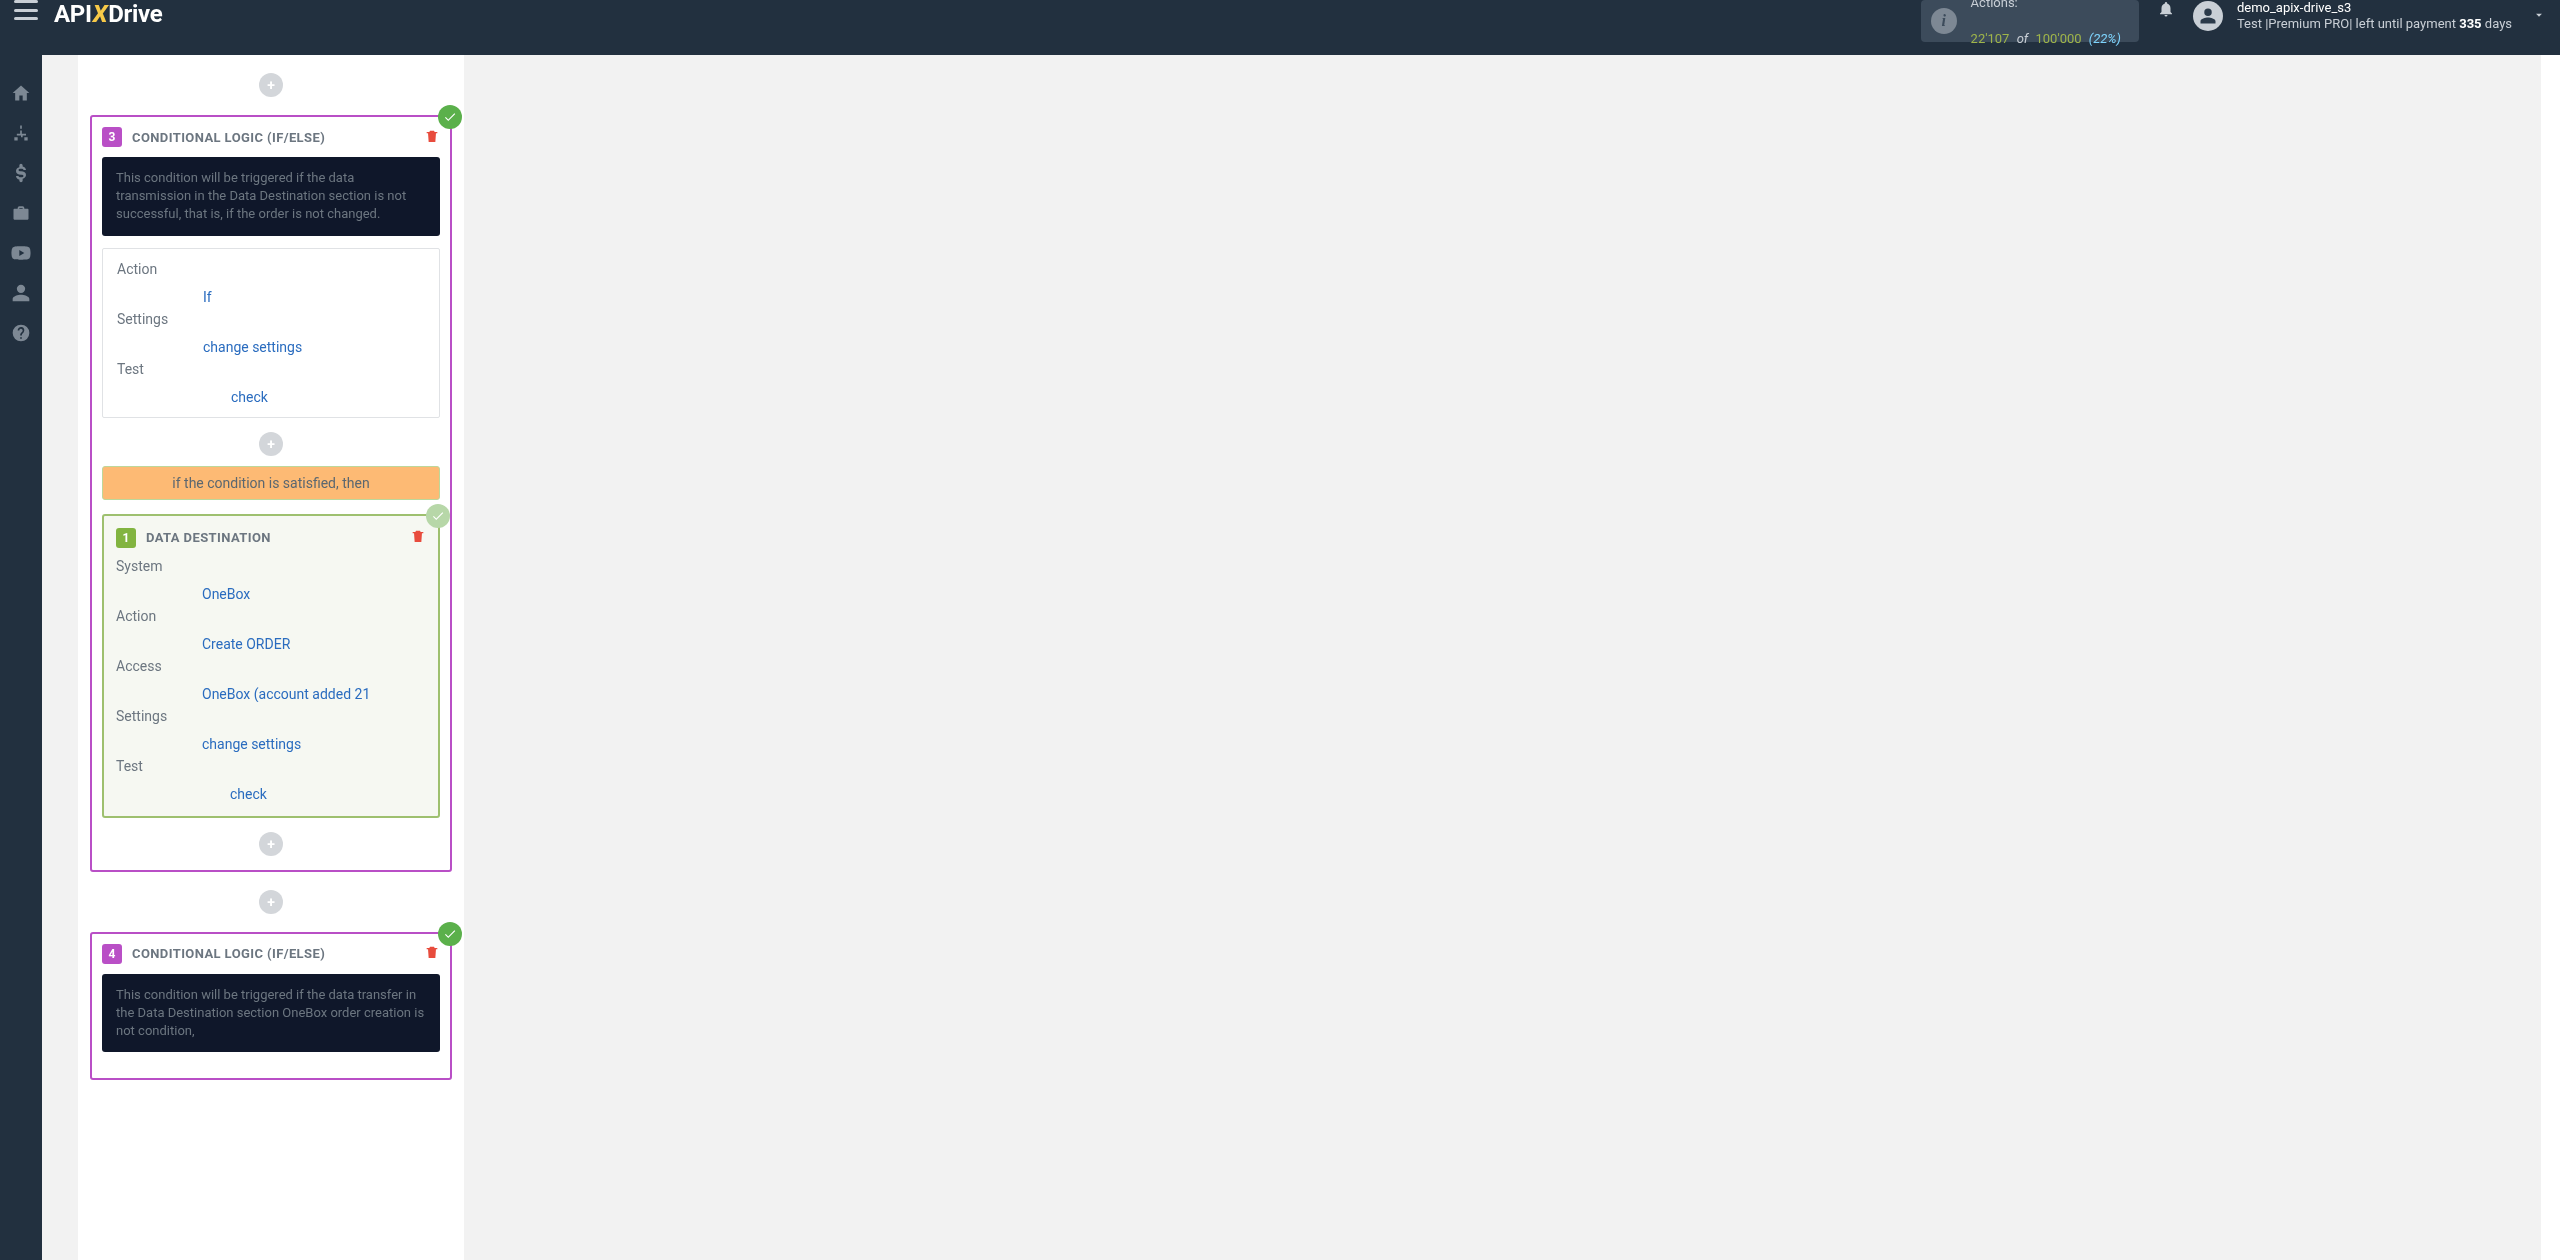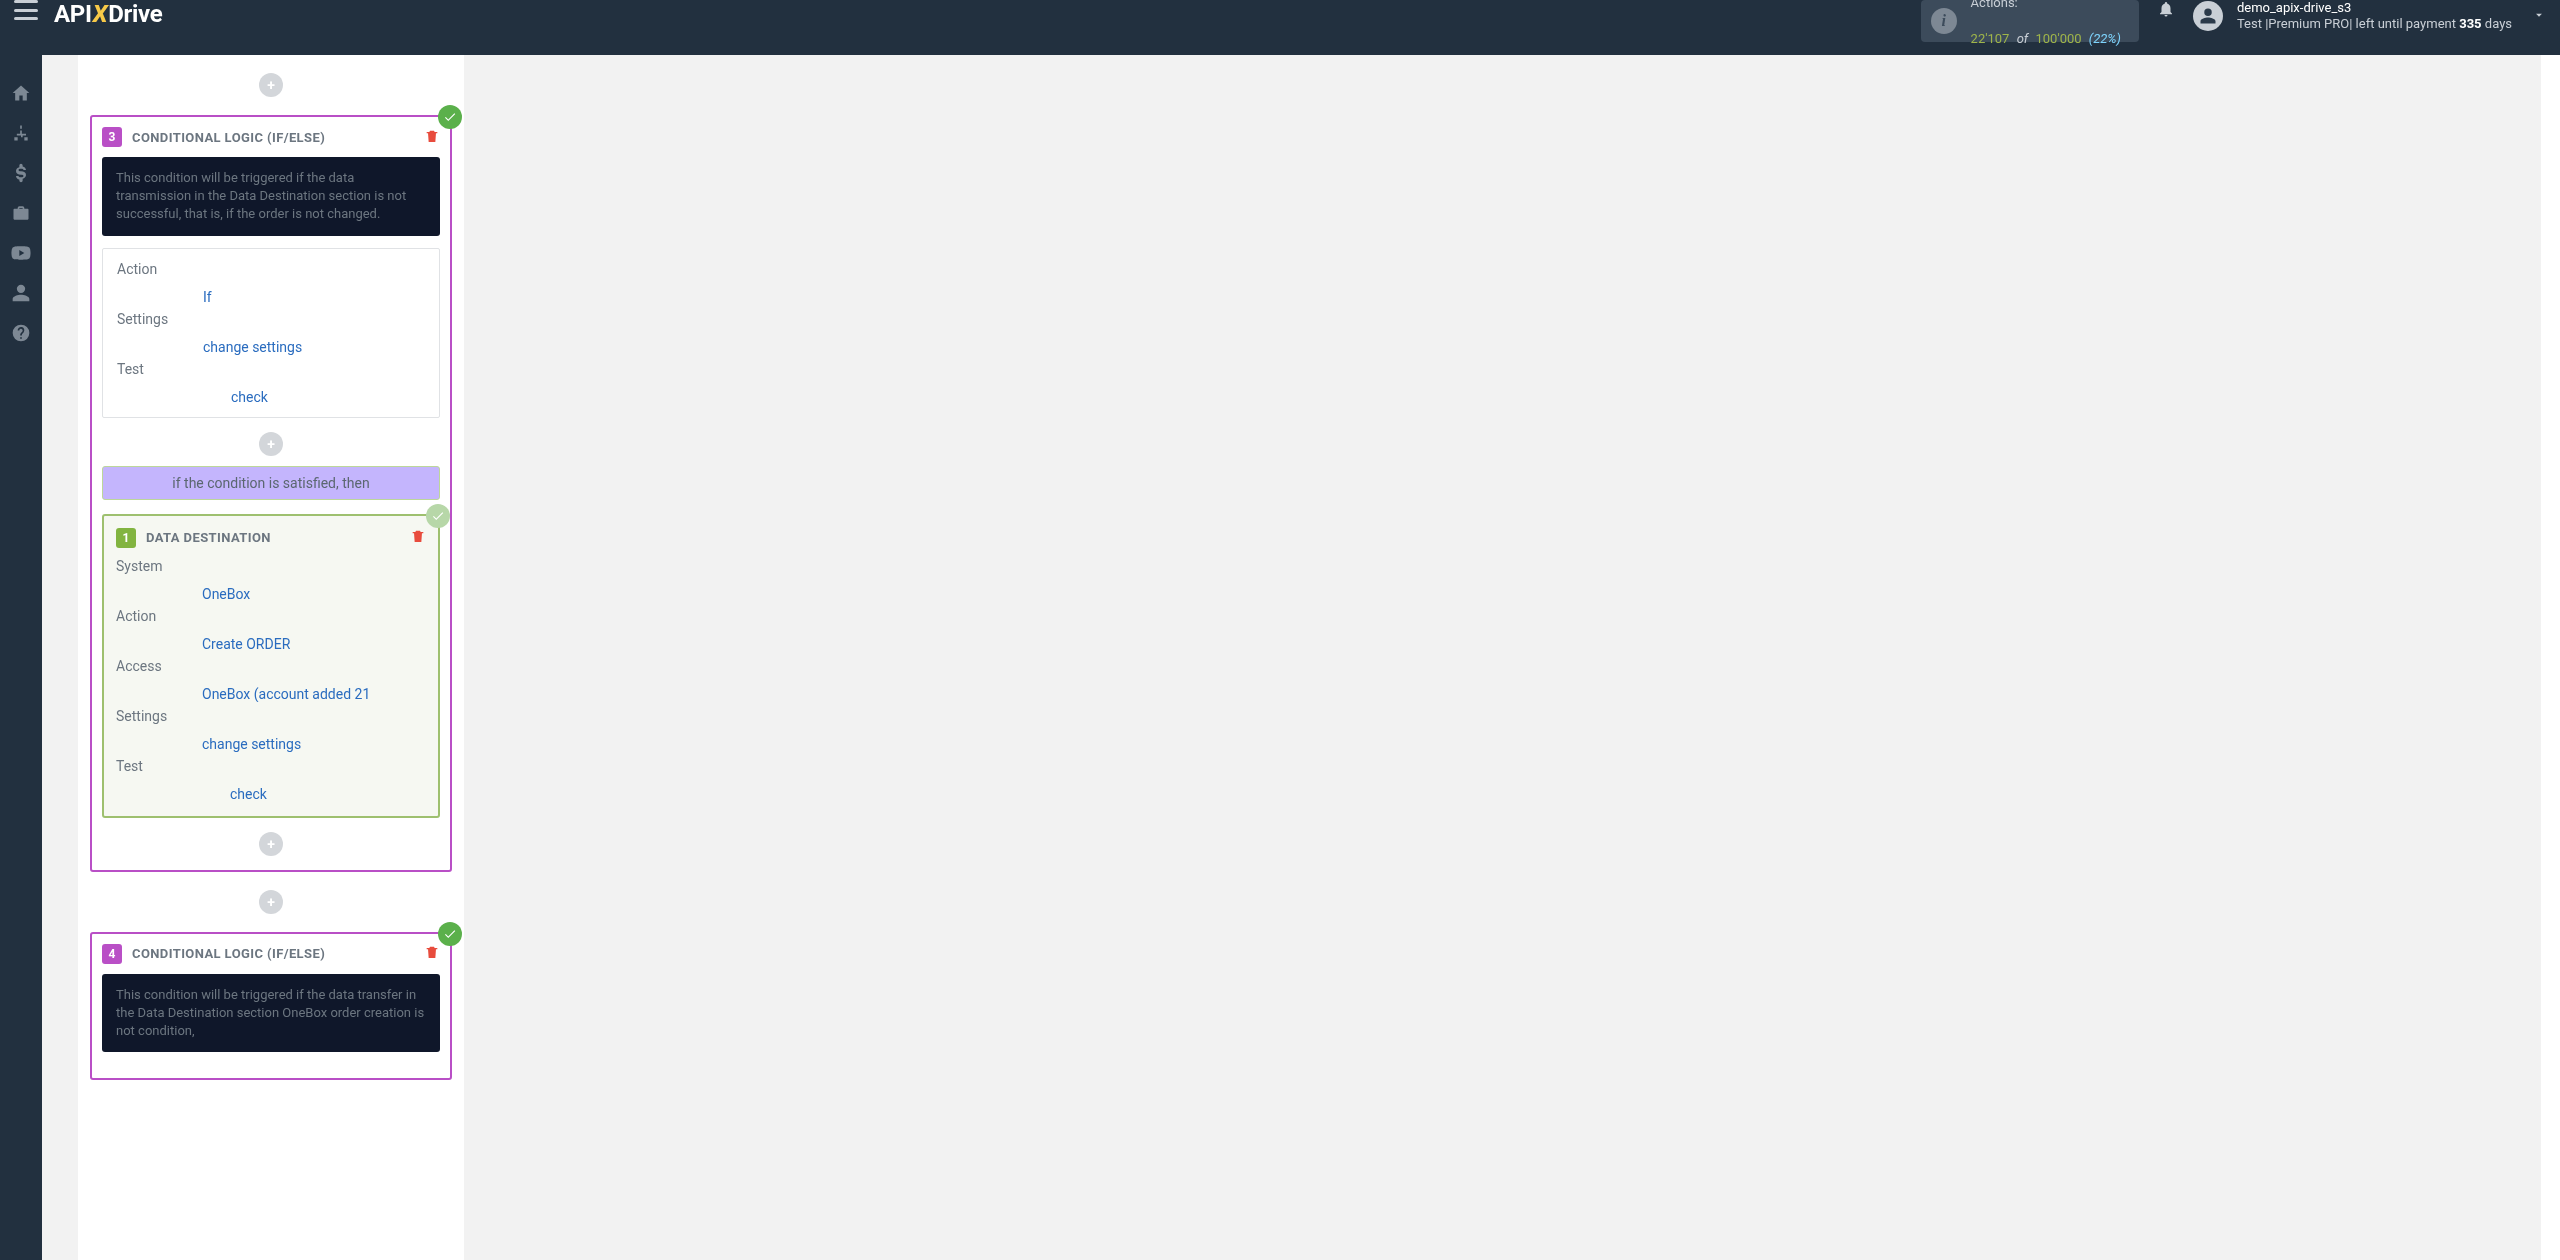--- a/index.html
+++ b/index.html
@@ -188,21 +188,21 @@
     border-radius: 2px;
     padding: 12px 14px;
     background: #fff;
   }
   .kv { display: flex; margin-bottom: 6px; font-size: 14px;}
   .kv:last-child { margin-bottom: 0; gap: 28px; }
   .kv .k { width: 86px; color: #6c7680; }
   .kv .v { color: #2a6cbf; cursor: pointer; white-space: nowrap; overflow: hidden; text-overflow: clip; margin-top: 28px;}
 
   .satisfied-bar {
-    background: #c4b5fd;
+    background: #fdba74;
     border: 1px solid #bdd79a;
     border-radius: 3px;
     text-align: center;
     padding: 8px;
     color: #5b6770;
     font-size: 14px;
     margin: 10px 0 0 0;
   }
 
   .nested-card {

